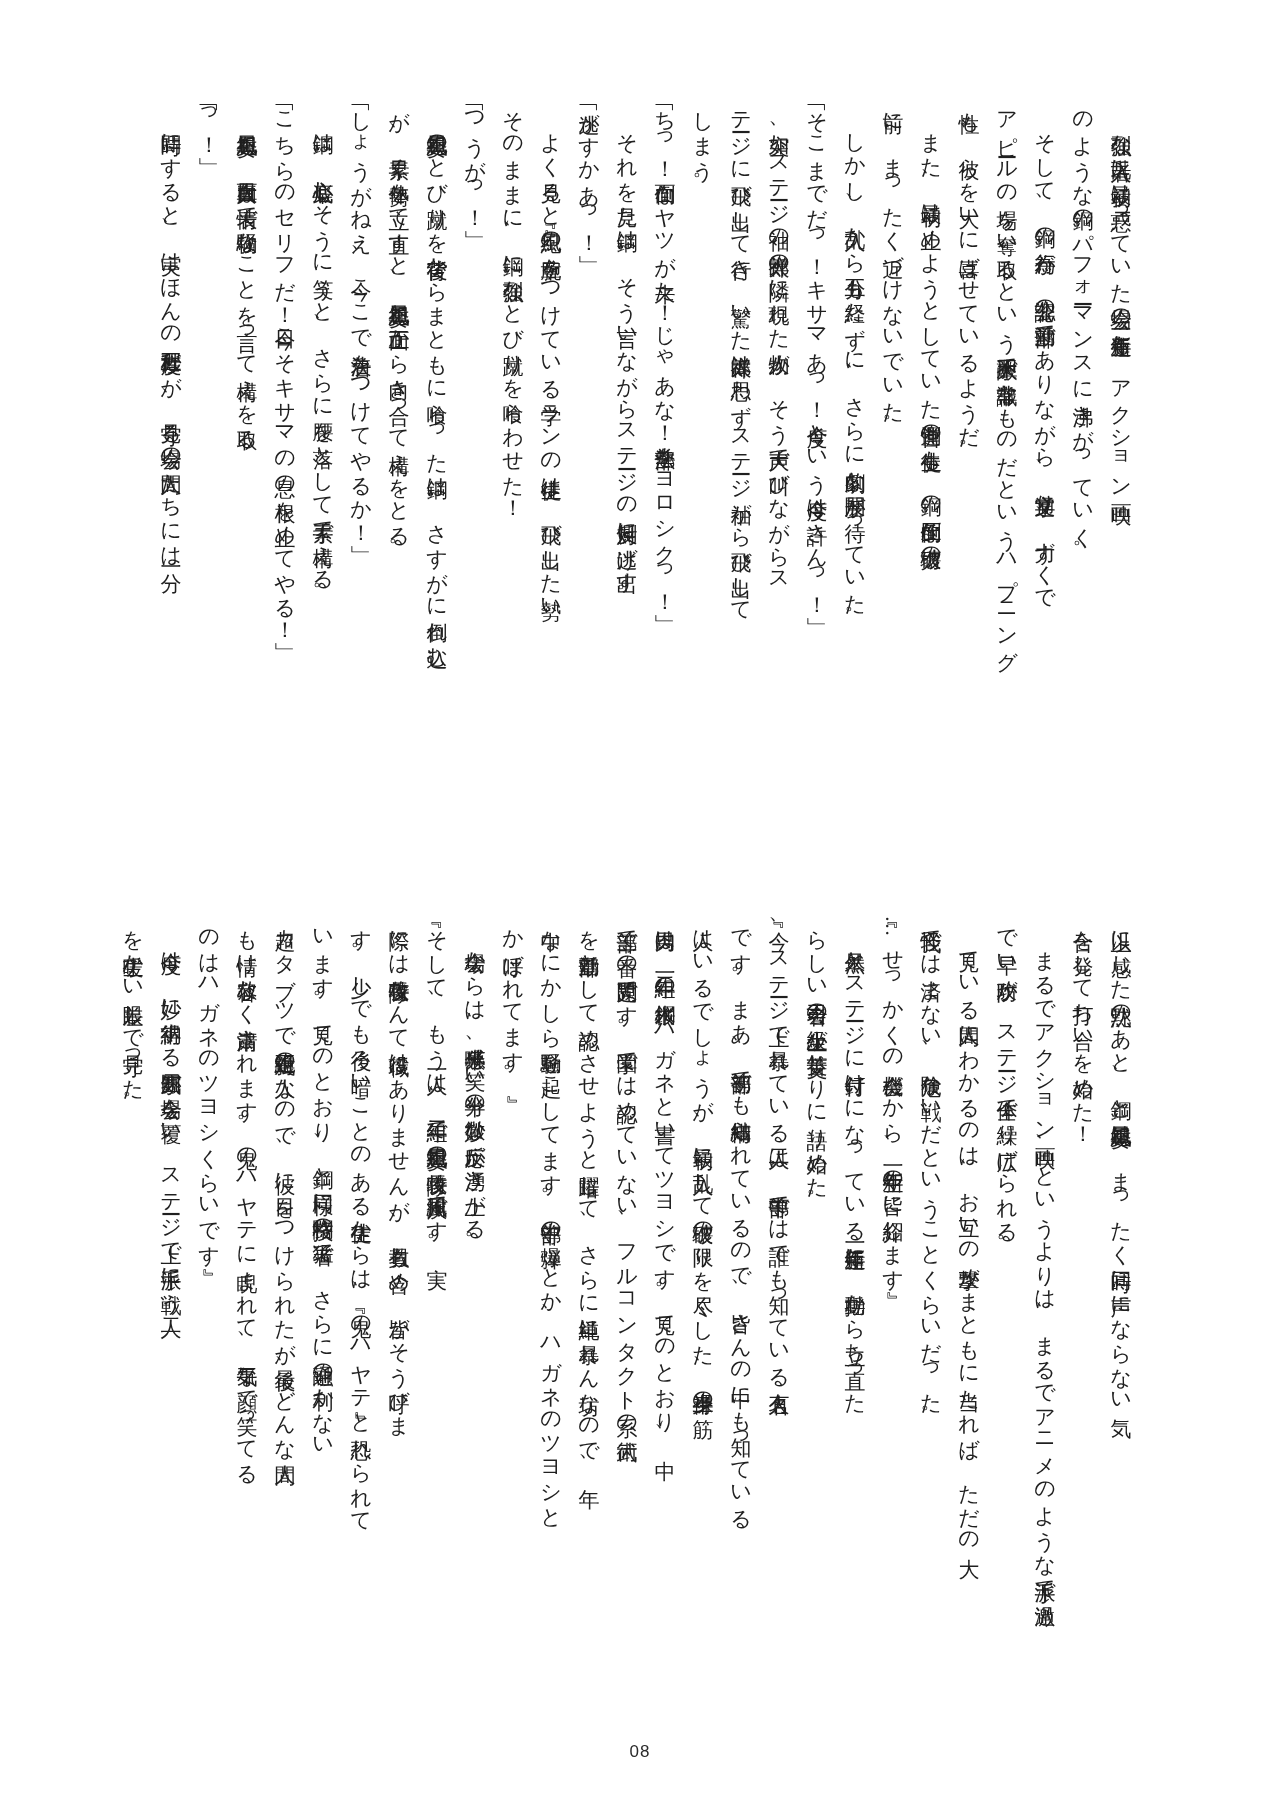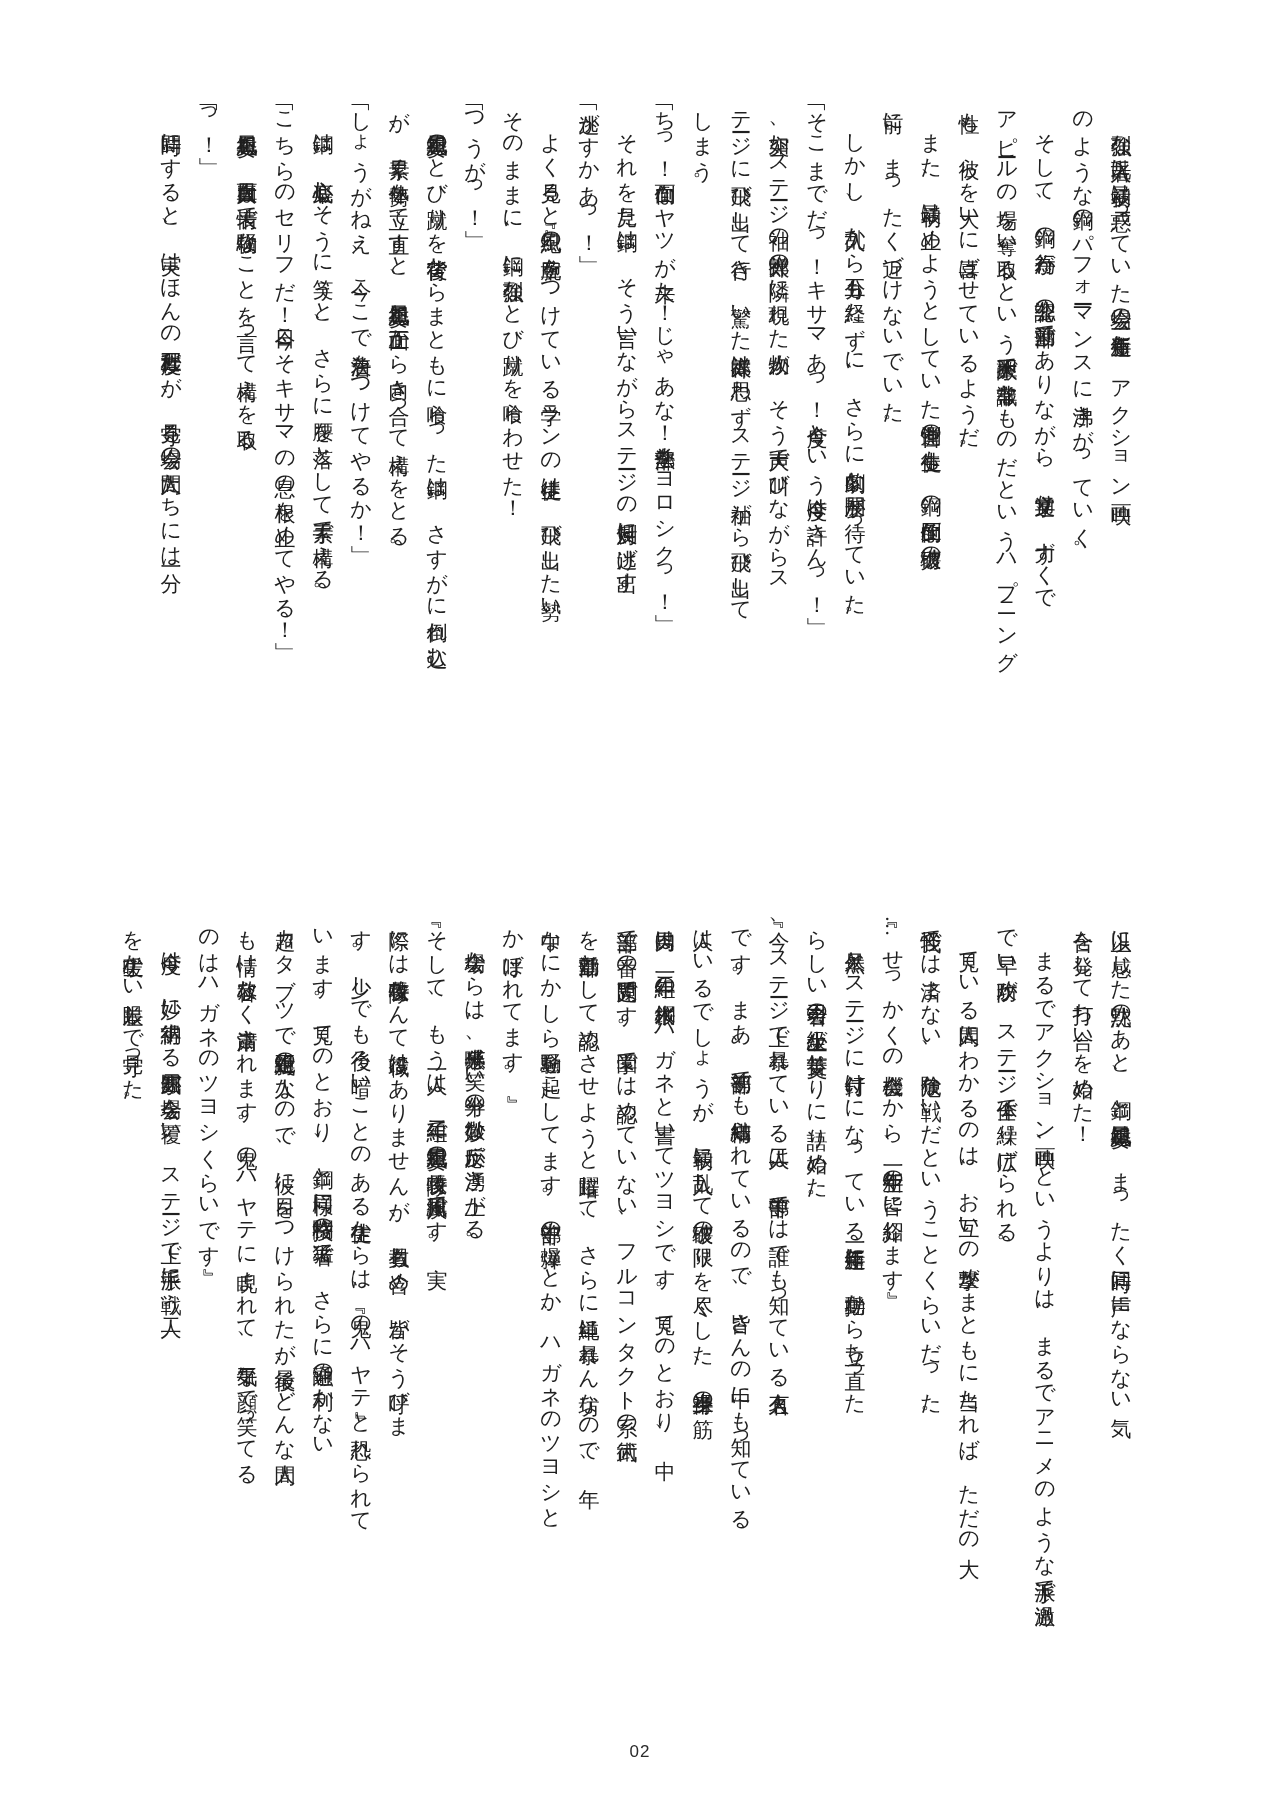--- a/index.html
+++ b/index.html
@@ -104,13 +104,13 @@
   <p>際には特攻隊長なんて役職はありませんが、教員も含め、皆がそう呼びま</p>
   <p>す。少しでも後ろ暗いことのある生徒からは、『鬼のハヤテ』と恐れられて</p>
   <p>います。見てのとおり、鋼と同様に格闘技の猛者で、さらに融通の利かない</p>
   <p>超カタブツで絶対正義の人なので、彼に目をつけられたが最後、どんな人間</p>
   <p>も情け容赦なく粛清されます。鬼のハヤテに睨まれて、平気な顔で笑ってる</p>
   <p>のはハガネのツヨシくらいです』</p>
   <p>　今度は、妙に納得する雰囲気が会場を覆い、ステージ上で派手に戦う二人</p>
   <p>を生暖かい眼差しで見守った。</p>
 </div>
 
-<div id="page-number">02</div>
+<div id="page-number">08</div>
 
 </body></html>

